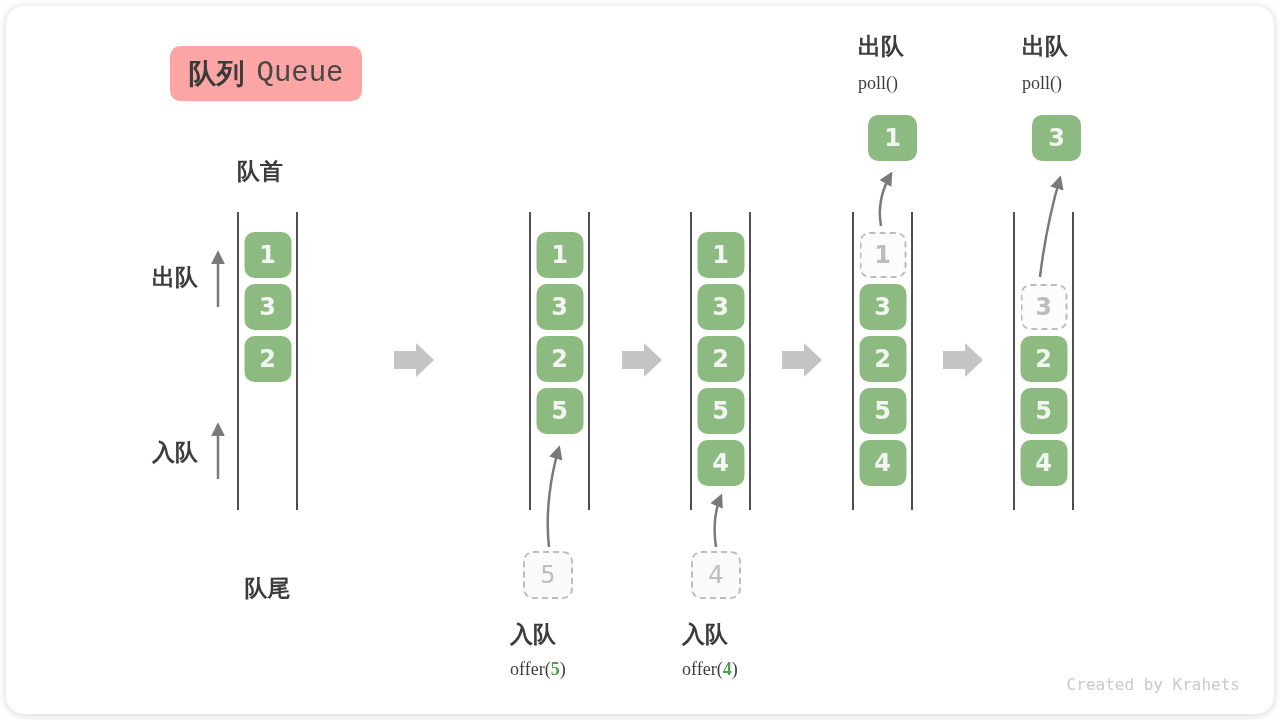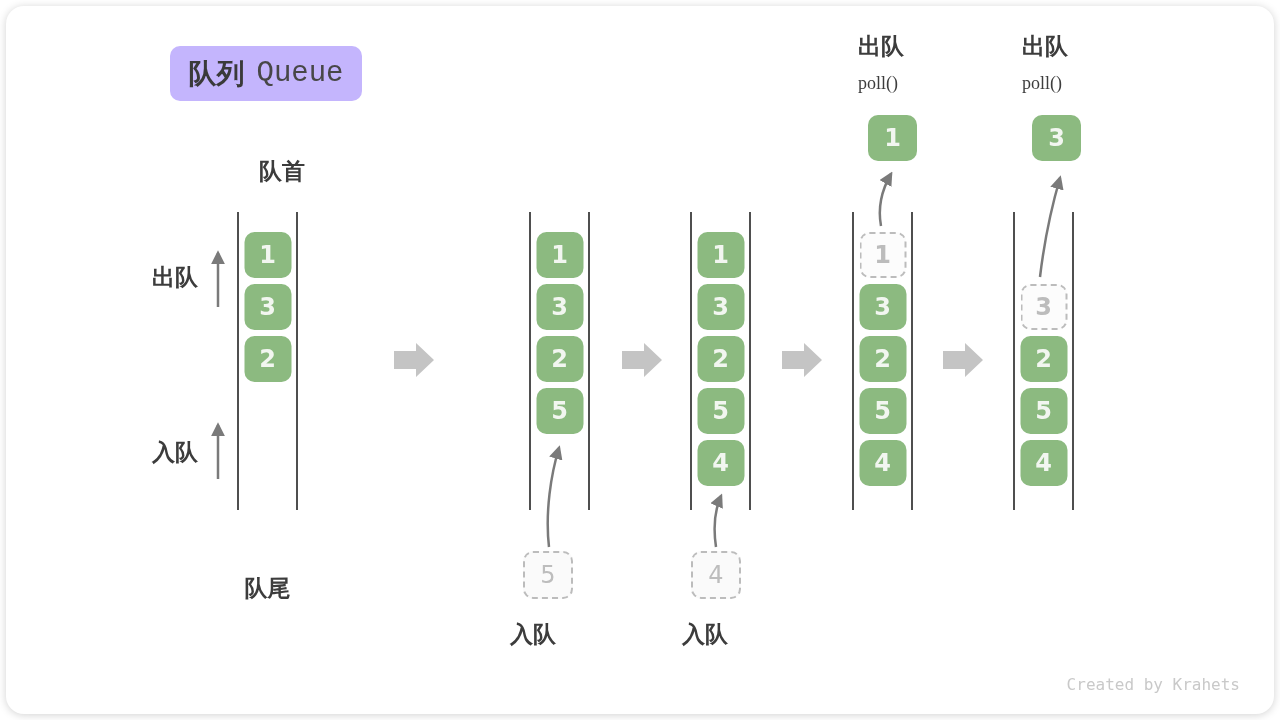--- a/index.html
+++ b/index.html
@@ -11,28 +11,28 @@
   }
   *{margin:0;padding:0;box-sizing:border-box;}
   body{background:#ffffff;font-family:"DejaVu Sans","Liberation Sans",sans-serif;}
   .canvas{position:relative;width:1280px;height:720px;overflow:hidden;background:#fff;}
   .card{position:absolute;left:6px;top:6px;right:6px;bottom:6px;background:#ffffff;
         border-radius:18px;box-shadow:0 1px 9px rgba(0,0,0,0.18);}
   .overlay{position:absolute;left:0;top:0;pointer-events:none;}
 
   
   .title-box{position:absolute;left:170px;top:46px;width:192px;height:55px;
-             background:#c4b5fd;border-radius:10px;display:flex;align-items:center;
+             background:#fca5a5;border-radius:10px;display:flex;align-items:center;
              justify-content:center;gap:12px;}
   .title-zh{font-size:28px;font-weight:bold;color:#3A3A3A;}
   .title-en{font-size:29px;color:#474747;font-family:Liberation Mono, monospace;}
 
   
   .side-lbl{position:absolute;font-size:23px;font-weight:bold;color:#3C3C3C;}
-  .lbl-front{left:244px;top:156px;width:61px;text-align:right;}
+  .lbl-front{left:237px;top:156px;width:61px;text-align:left;}
   .lbl-rear{left:237px;top:537px;width:61px;text-align:center;margin-top:36px;}
   .lbl-deq{left:152px;top:262px;}
   .lbl-enq{left:152px;top:437px;}
 
   
   .queue{position:absolute;top:212px;width:61px;height:298px;}
   .q1{left:237px}.q2{left:529px}.q3{left:690px}.q4{left:852px}.q5{left:1013px}
   .wall{position:absolute;top:0;width:2px;height:100%;background:#4F4F4F;}
   .wl{left:0}.wr{right:0}
   .cell{position:absolute;left:50%;transform:translateX(-50%);width:47px;height:46px;
@@ -165,19 +165,21 @@
   <div class="op op-deq1">
     <div class="action">出队</div>
     <div class="code">poll()</div>
   </div>
   <div class="op op-deq2">
     <div class="action">出队</div>
     <div class="code">poll()</div>
   </div>
   <div class="op op-enq1">
     <div class="action">入队</div>
+    <div class="code"><span>offer(</span><span class="arg">5</span><span>)</span></div>
   </div>
   <div class="op op-enq2">
     <div class="action">入队</div>
+    <div class="code"><span>offer(</span><span class="arg">4</span><span>)</span></div>
   </div>
 
   <div class="watermark">Created by Krahets</div>
 </div>
 
 </body></html>

